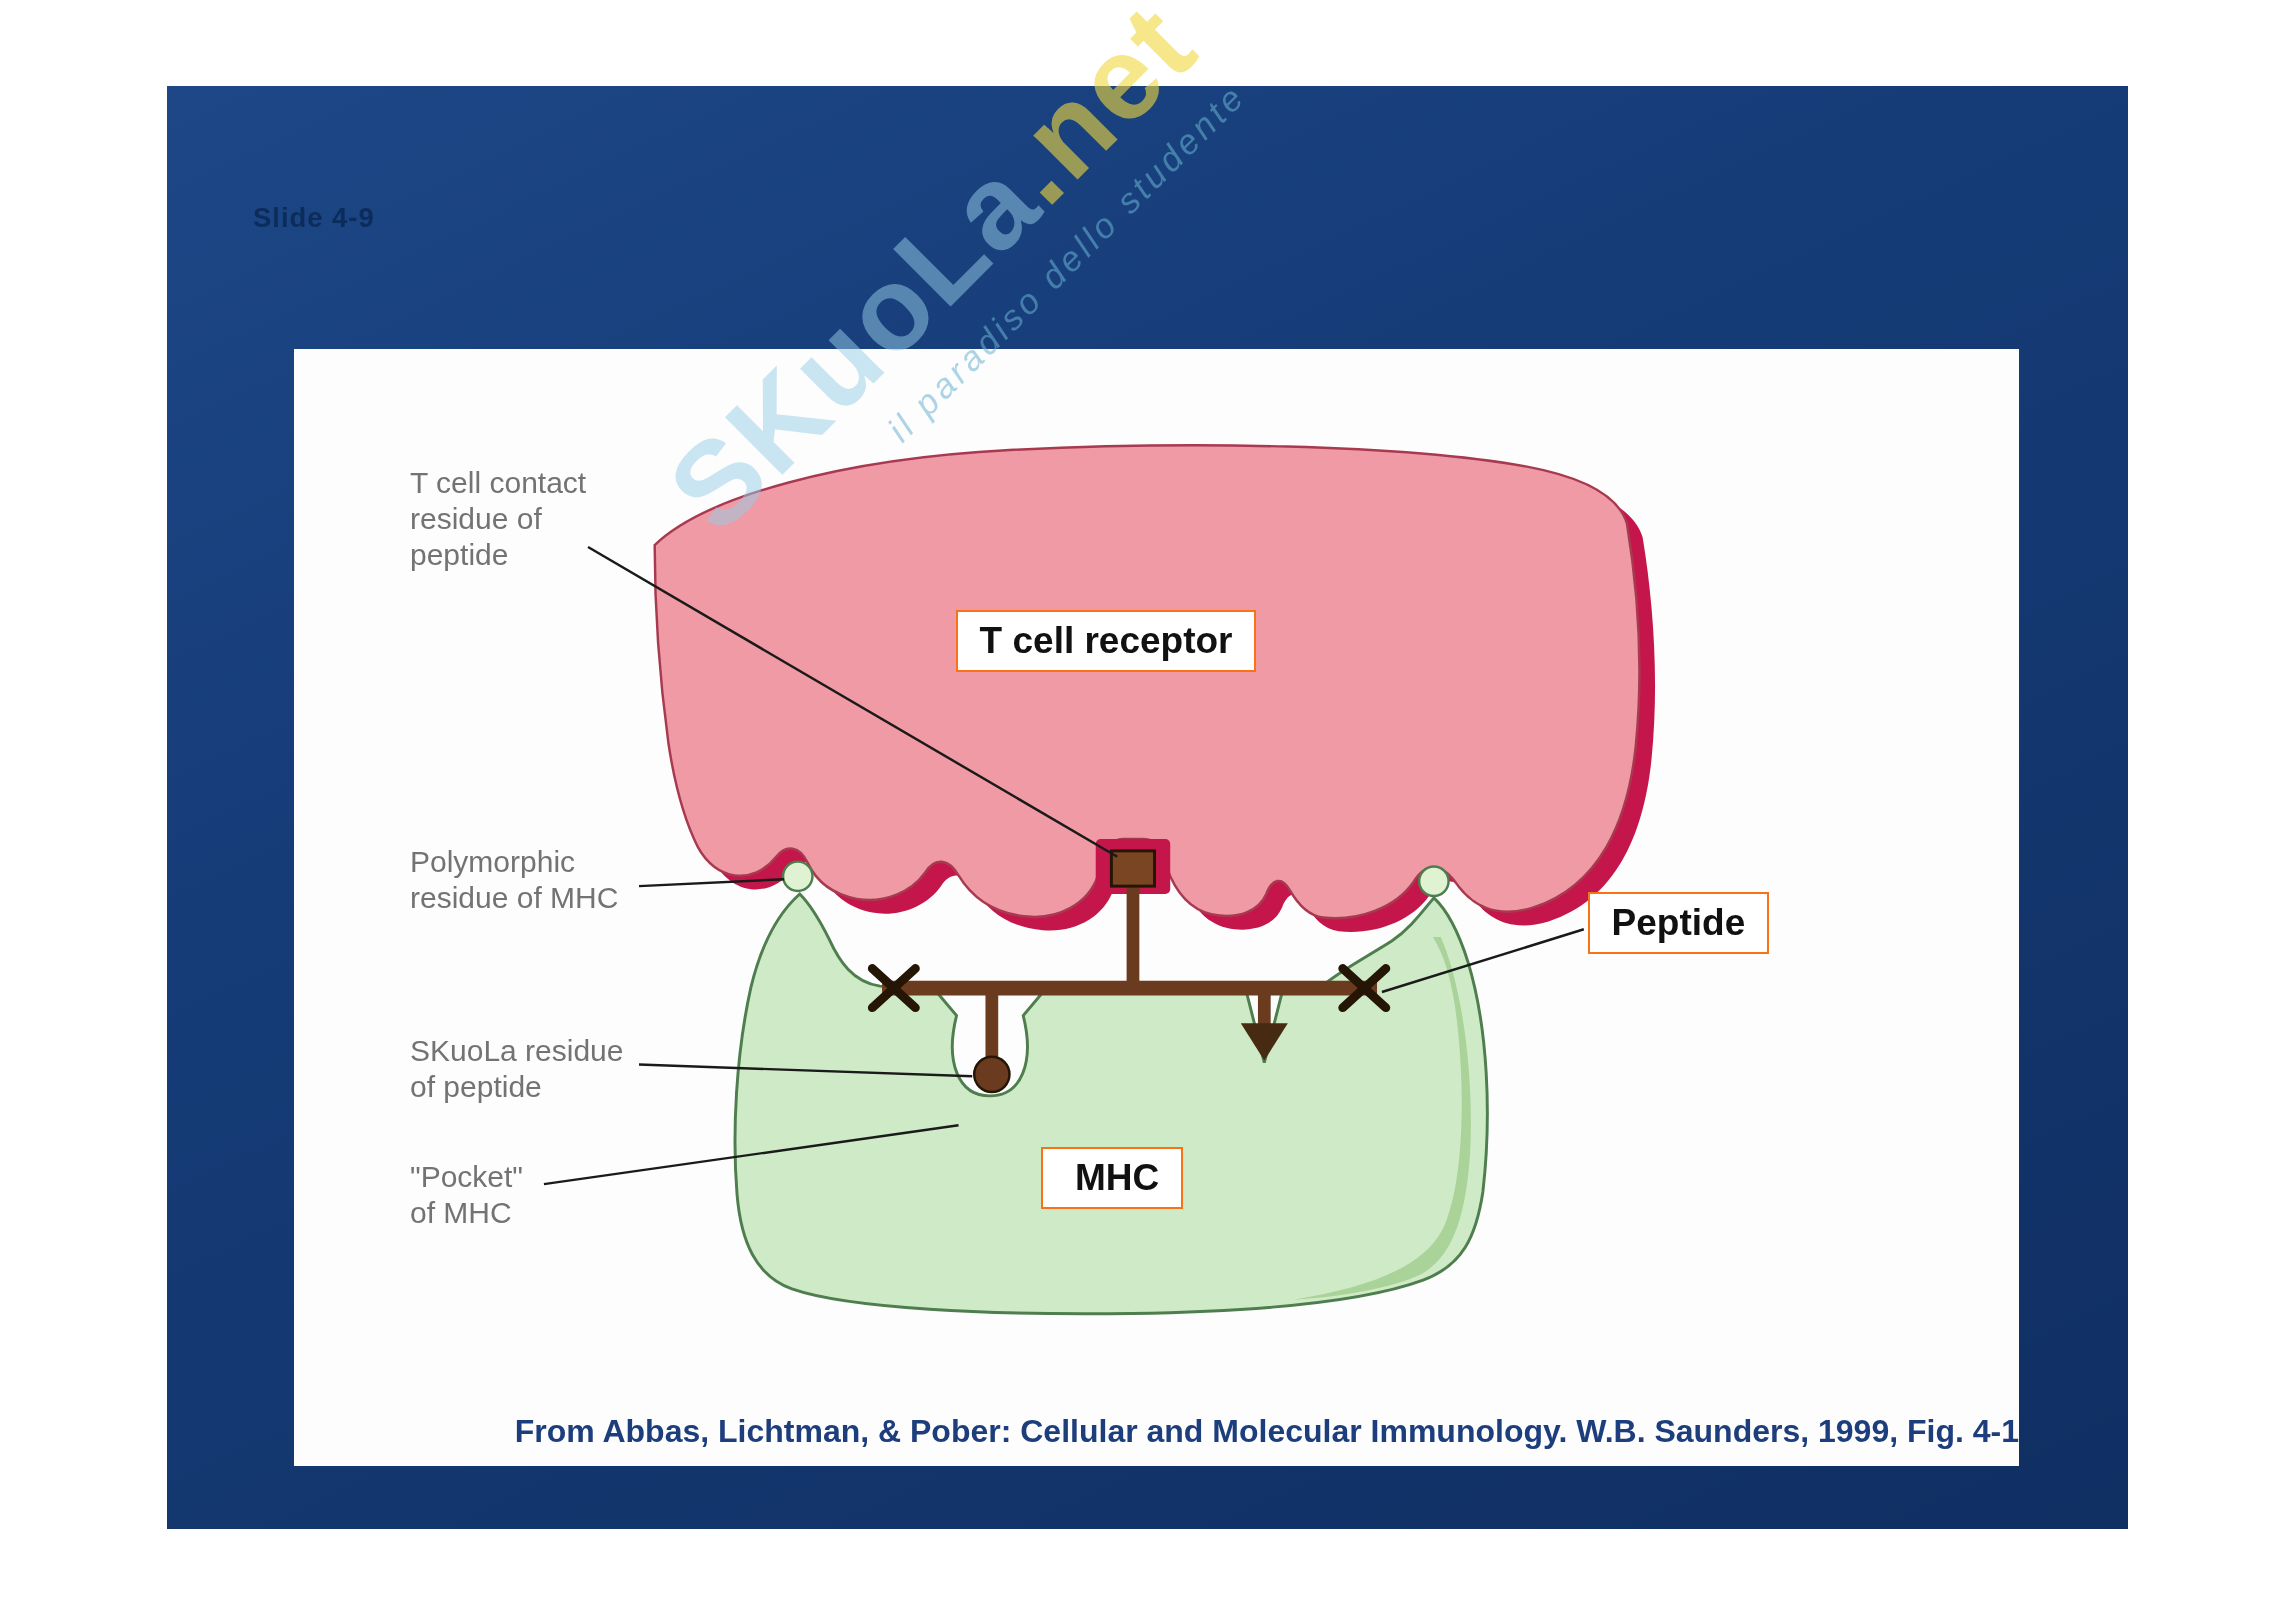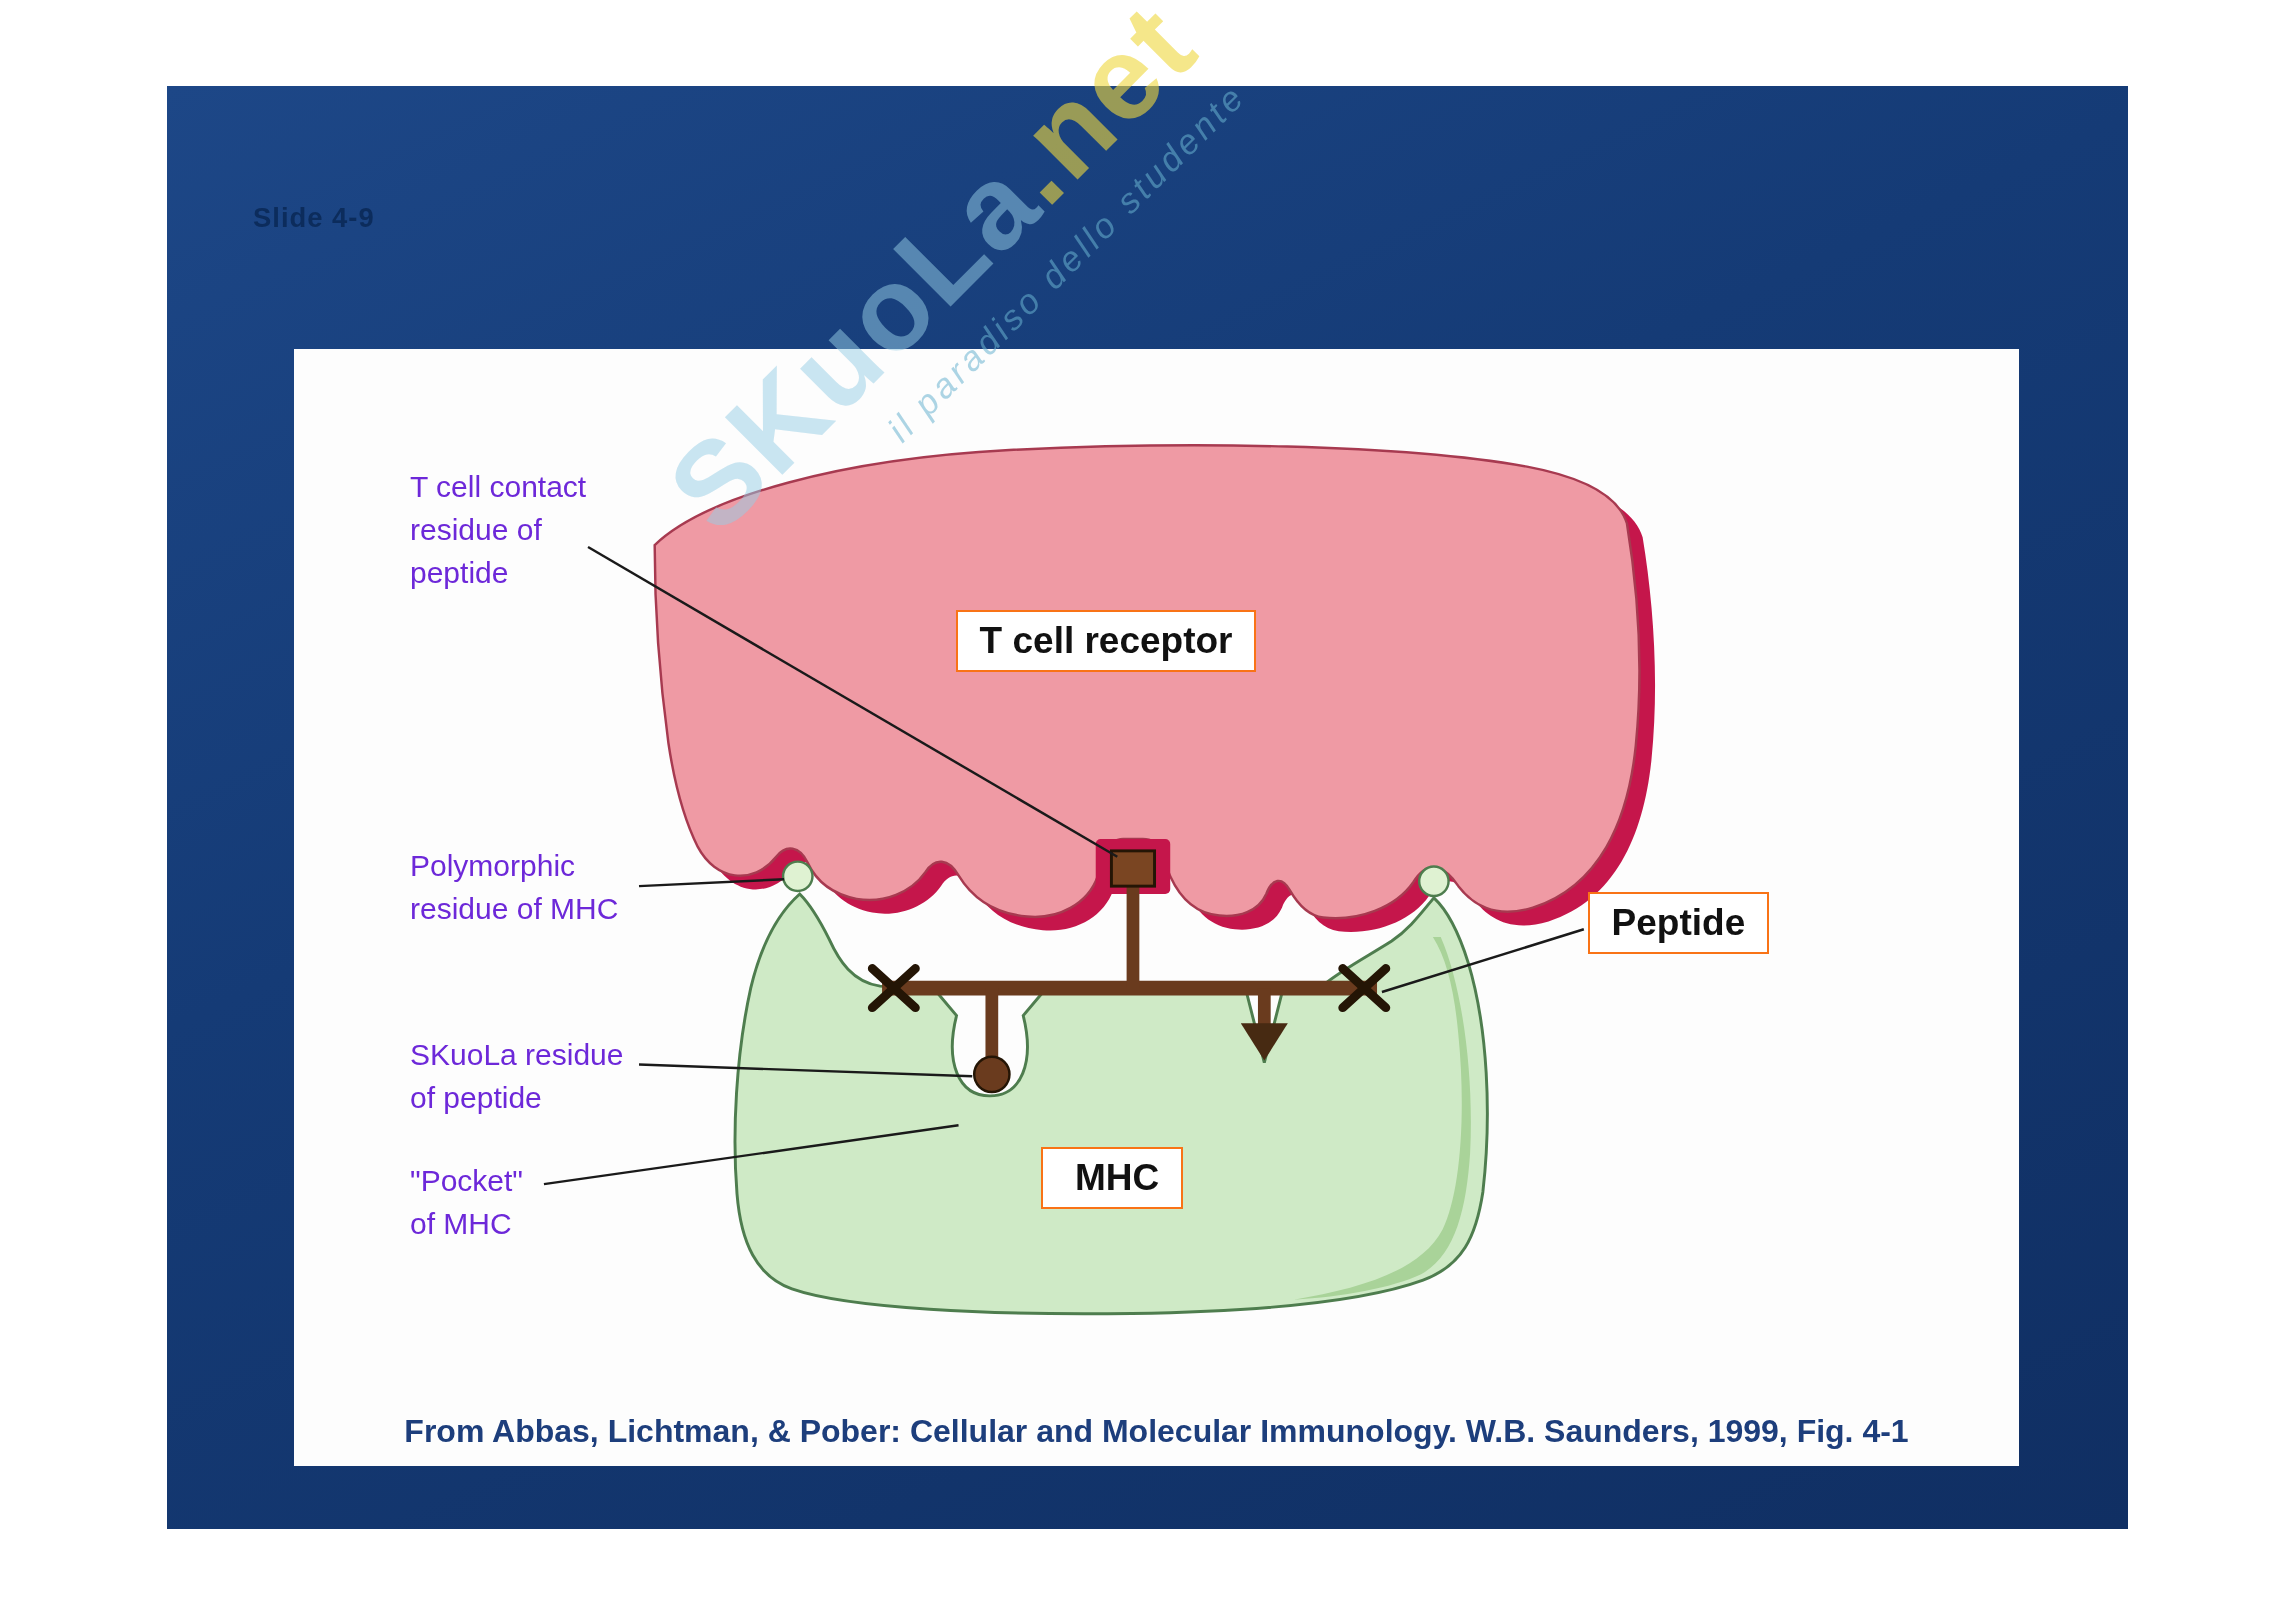--- a/index.html
+++ b/index.html
@@ -7,32 +7,32 @@
         font-family:"Liberation Sans", sans-serif;}
   .slide{position:absolute;left:167px;top:86px;width:1961px;height:1443px;
          background:linear-gradient(155deg,#1d4787 0%,#153b76 40%,#102f63 100%);}
   .slide-label{position:absolute;left:86px;top:116px;font-size:27.4px;font-weight:bold;
                color:#0c2c5c;letter-spacing:1px;}
   .slide-title{position:absolute;left:0;right:0;top:159px;text-align:center;
                font-size:65px;font-weight:bold;color:#f8d61e;letter-spacing:0.5px;}
   .figure-panel{position:absolute;left:127px;top:263px;width:1725px;height:1117px;
                 background:#fdfdfd;}
   .diagram-svg{position:absolute;left:0;top:0;}
-  .annotation{position:absolute;font-size:30px;line-height:43px;color:#6d28d9;
+  .annotation{position:absolute;font-size:30px;line-height:36px;color:#737373;
               white-space:pre-line;}
   .ann-tcontact{left:116px;top:116px;}
   .ann-polymorphic{left:116px;top:495px;}
   .ann-anchor{left:116px;top:684px;}
   .ann-pocket{left:116px;top:810px;}
   .boxed-label{position:absolute;background:#ffffff;border:2px solid #f97316;
                padding:7.8px 21.6px;font-size:37px;font-weight:600;color:#111;}
   .box-tcr{left:662px;top:261px;}
   .box-peptide{left:1294px;top:543px;}
   .box-mhc{left:747px;top:798px;padding-left:32px;}
-  .caption{position:absolute;left:0;right:0;top:1064px;text-align:center;
+  .caption{position:absolute;left:0;right:0;top:1064px;text-align:right;
            font-size:32px;font-weight:bold;color:#1d3e7c;}
   .watermark{position:absolute;left:642px;top:461px;z-index:50;pointer-events:none;
              transform:rotate(-45deg);transform-origin:0 0;}
   .wm-main{font-size:118px;font-weight:bold;letter-spacing:2.9px;
            color:rgba(150,205,230,0.50);}
   .wm-tld{color:rgba(238,215,60,0.60);}
   .wm-tagline{font-size:35px;font-style:italic;margin:3.9px 0 0 196px;
               color:rgba(105,178,208,0.55);letter-spacing:3.9px;}
 </style>
 </head>

